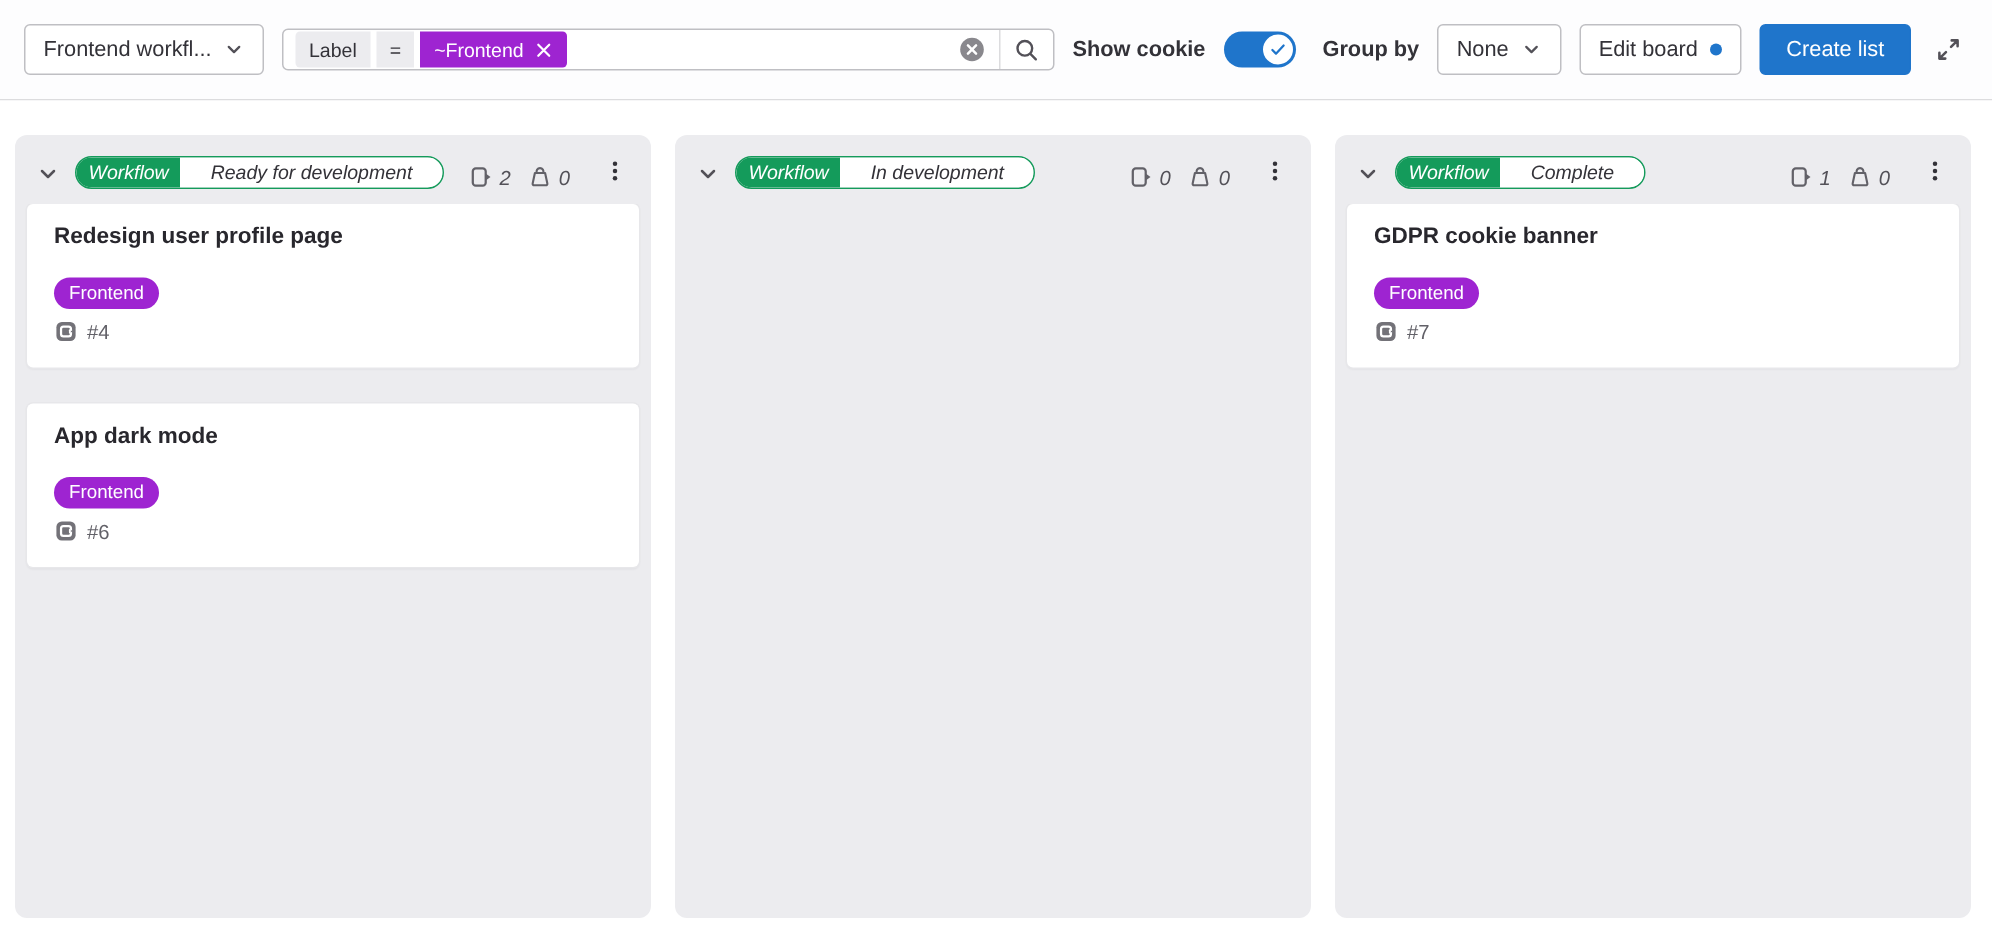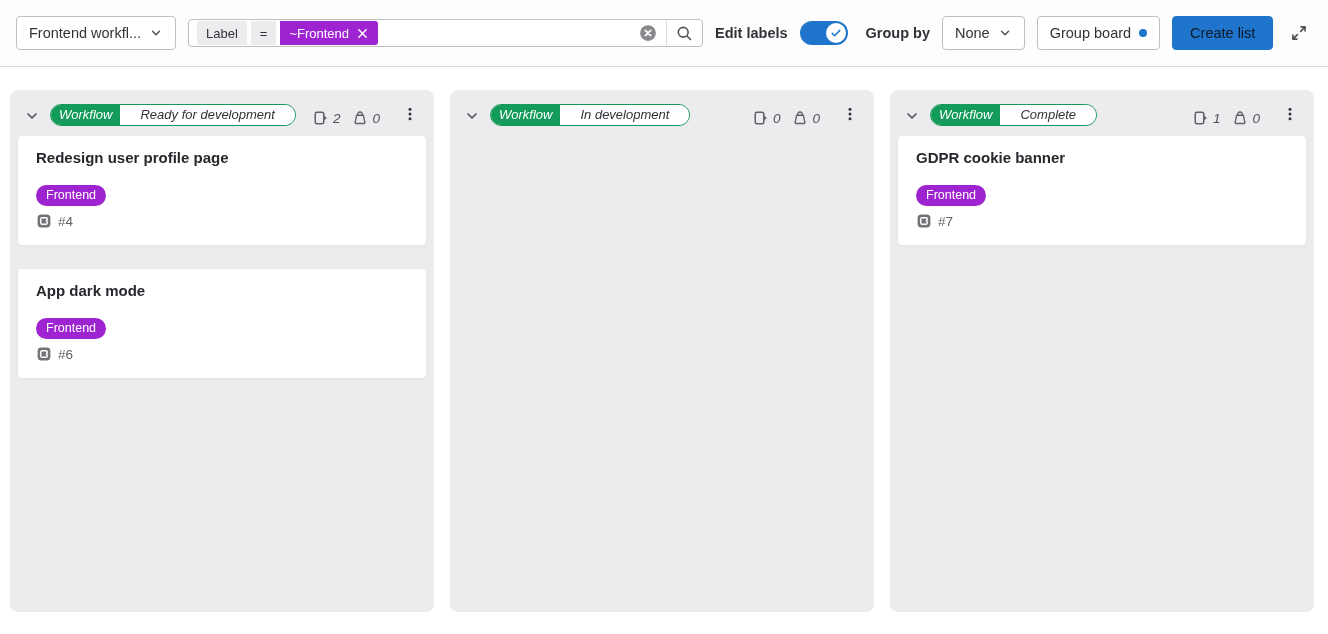--- a/index.html
+++ b/index.html
@@ -24,21 +24,21 @@
     padding:0 16px;border-bottom:1px solid var(--border-light);
     background:#fdfdfe;
   }
   .btn{
     display:inline-flex;align-items:center;gap:8px;justify-content:center;
     background:#fff;border:1px solid var(--border);border-radius:4px;
     height:34px;padding:0 12px;font-size:14.5px;color:var(--text);
     cursor:pointer;white-space:nowrap;font-family:inherit;
   }
   .btn.primary{
-    background:var(--primary-blue);border-color:var(--primary-blue);color:#0f172a;
+    background:var(--primary-blue);border-color:var(--primary-blue);color:#ffffff;
     padding:0 17px;
   }
   .board-switcher{width:168px;justify-content:space-between;}
   .chev{flex:0 0 auto;color:#535158;}
   
   .filter-bar{
     flex:0 0 515px;height:28px;display:flex;align-items:stretch;
     border:1px solid var(--border);border-radius:4px;background:#fff;overflow:hidden;
   }
   .tokens{flex:1;display:flex;align-items:center;gap:4px;padding:0 8px;}
@@ -146,41 +146,41 @@
           </svg>
       </button>
       <button class="search-btn">
         <svg width="17" height="17" viewBox="0 0 16 16" fill="none">
             <circle cx="6.8" cy="6.8" r="4.6" stroke="currentColor" stroke-width="1.5"></circle>
             <path d="M10.3 10.3l3.4 3.4" stroke="currentColor" stroke-width="1.5" stroke-linecap="round"></path>
           </svg>
       </button>
     </div>
 
-    <span class="toolbar-label">Edit labels</span>
+    <span class="toolbar-label">Show cookie</span>
 
     <button class="toggle" aria-checked="true">
       <span class="knob">
         <svg width="12" height="12" viewBox="0 0 16 16" fill="none">
             <path d="M3 8.5l3.2 3.2L13 4.5" stroke="currentColor" stroke-width="2" stroke-linecap="round" stroke-linejoin="round"></path>
           </svg>
       </span>
     </button>
 
     <span class="toolbar-label shifted">Group by</span>
 
     <button class="btn">
       <span>None</span>
       <svg class="chev" width="14" height="14" viewBox="0 0 16 16" fill="none">
           <path d="M4 6l4 4 4-4" stroke="currentColor" stroke-width="1.7" stroke-linecap="round" stroke-linejoin="round"></path>
         </svg>
     </button>
 
     <button class="btn">
-      <span>Group board</span>
+      <span>Edit board</span>
       <span class="dot"></span>
     </button>
 
     <button class="btn primary">Create list</button>
 
     <button class="icon-btn">
       <svg width="18" height="18" viewBox="0 0 16 16" fill="none">
           <path d="M9.5 6.5L13.4 2.6M9.9 2.6h3.5v3.5M6.5 9.5l-3.9 3.9M6.1 13.4H2.6V9.9" stroke="currentColor" stroke-width="1.5" stroke-linecap="round" stroke-linejoin="round"></path>
         </svg>
     </button>

